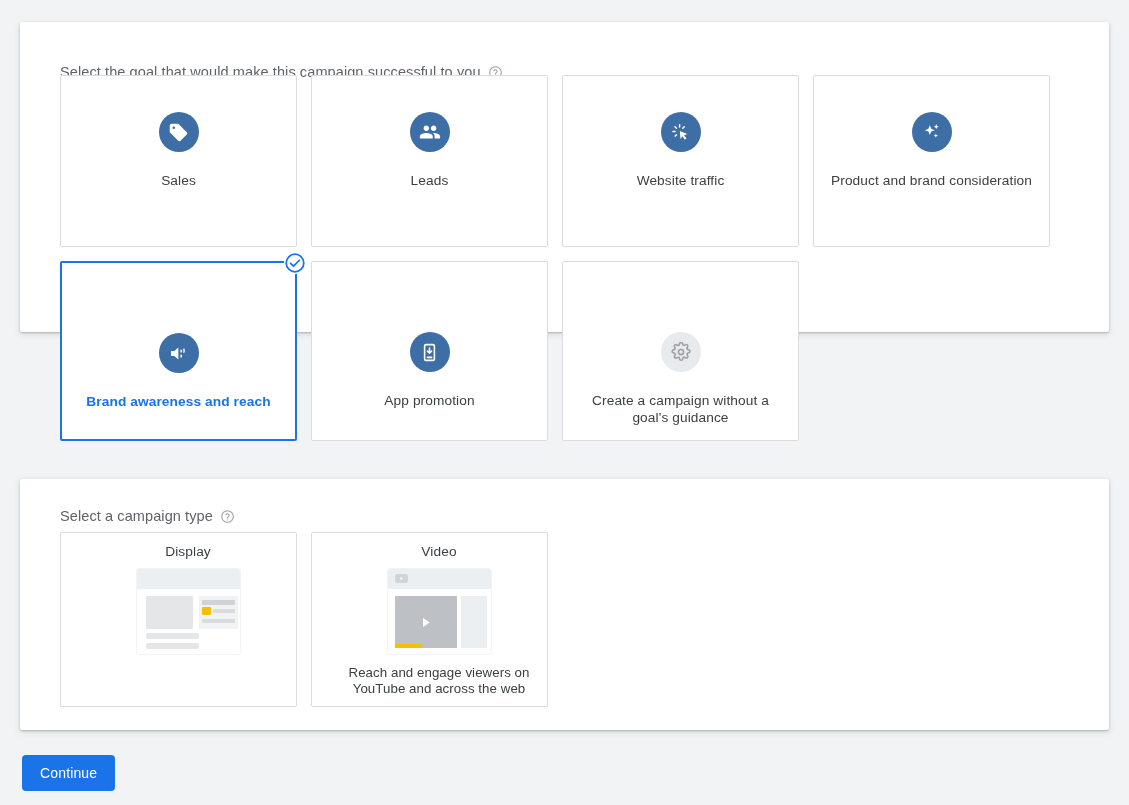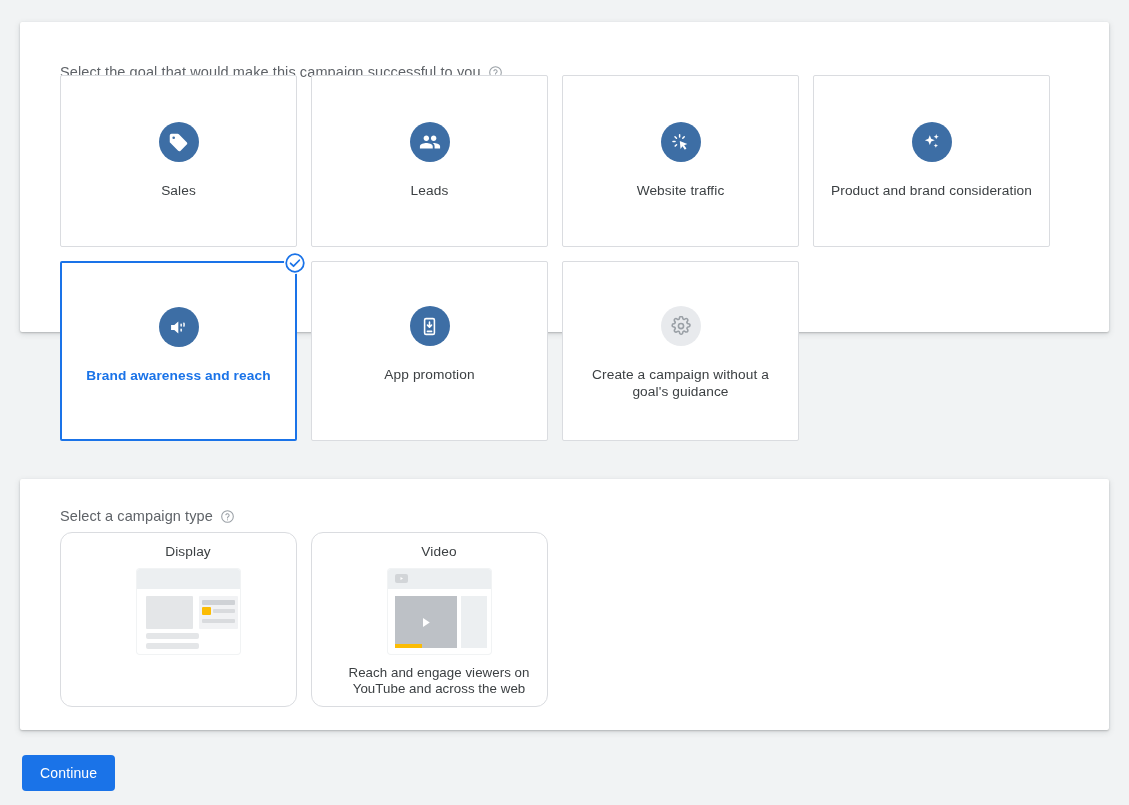--- a/index.html
+++ b/index.html
@@ -49,24 +49,24 @@
   }
 
   .goal-card {
     position: relative;
     border: 1px solid #dadce0;
     border-radius: 2px;
     background: #fff;
     display: flex;
     flex-direction: column;
     align-items: center;
-    padding-top: 46px;
+    padding-top: 36px;
     cursor: pointer;
   }
-  .goal-card.row2 { padding-top: 44px; }
+  .goal-card.row2 { padding-top: 70px; }
   .goal-card.selected {
     border: 2px solid #1a73e8;
   }
 
   .icon-circle {
     width: 40px; height: 40px;
     border-radius: 50%;
     background: #3d6ea5;
     display: flex; align-items: center; justify-content: center;
     color: #ffffff;
@@ -95,21 +95,21 @@
     border-radius: 50%;
     background: #ffffff;
     display: flex; align-items: center; justify-content: center;
   }
   .check-badge svg { display: block; }
 
   
   .type-card {
     position: relative;
     border: 1px solid #dadce0;
-    border-radius: 12px;
+    border-radius: 2px;
     background: #fff;
     display: flex;
     flex-direction: column;
     align-items: center;
     padding-top: 11px;
     cursor: pointer;
     padding-left: 19px;
   }
   .type-title {
     font-size: 13.7px;

